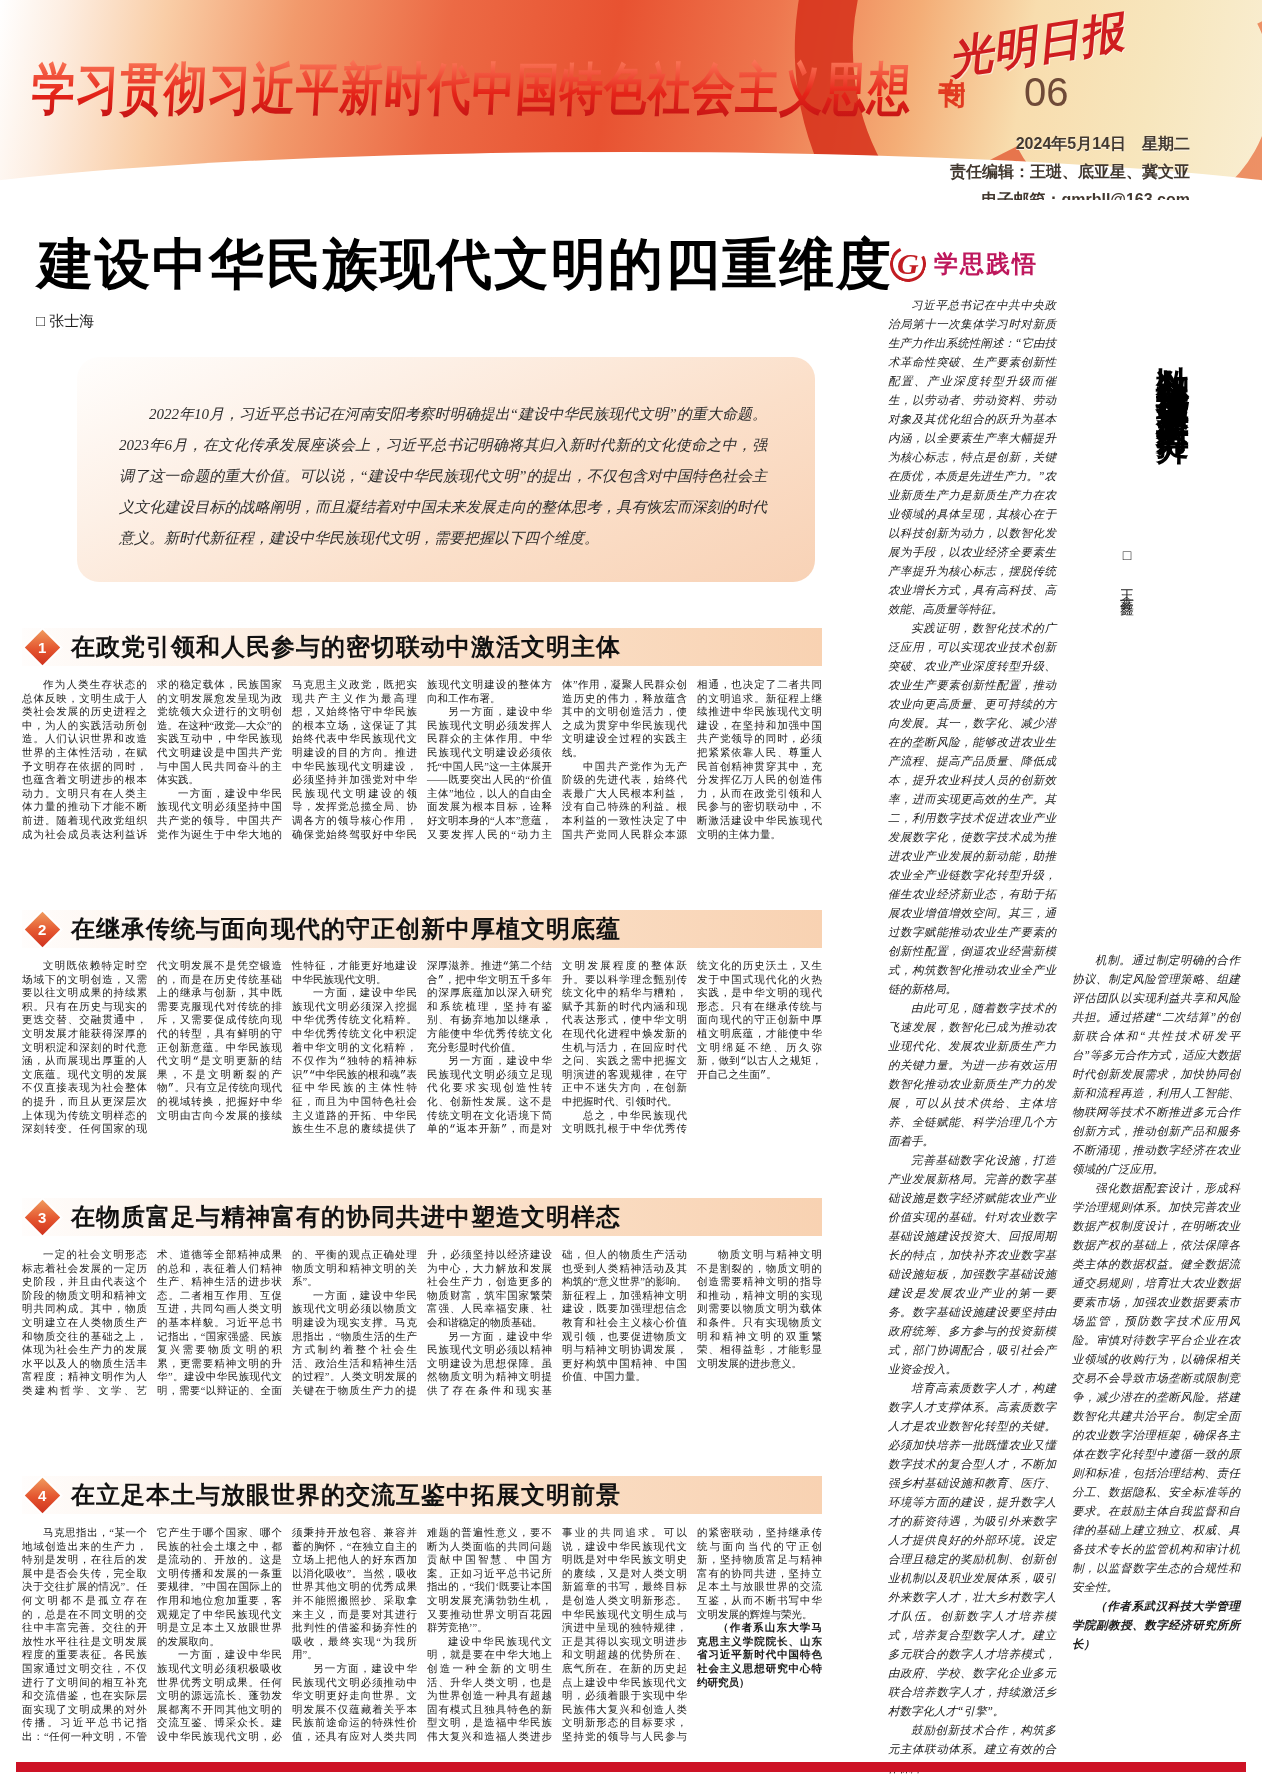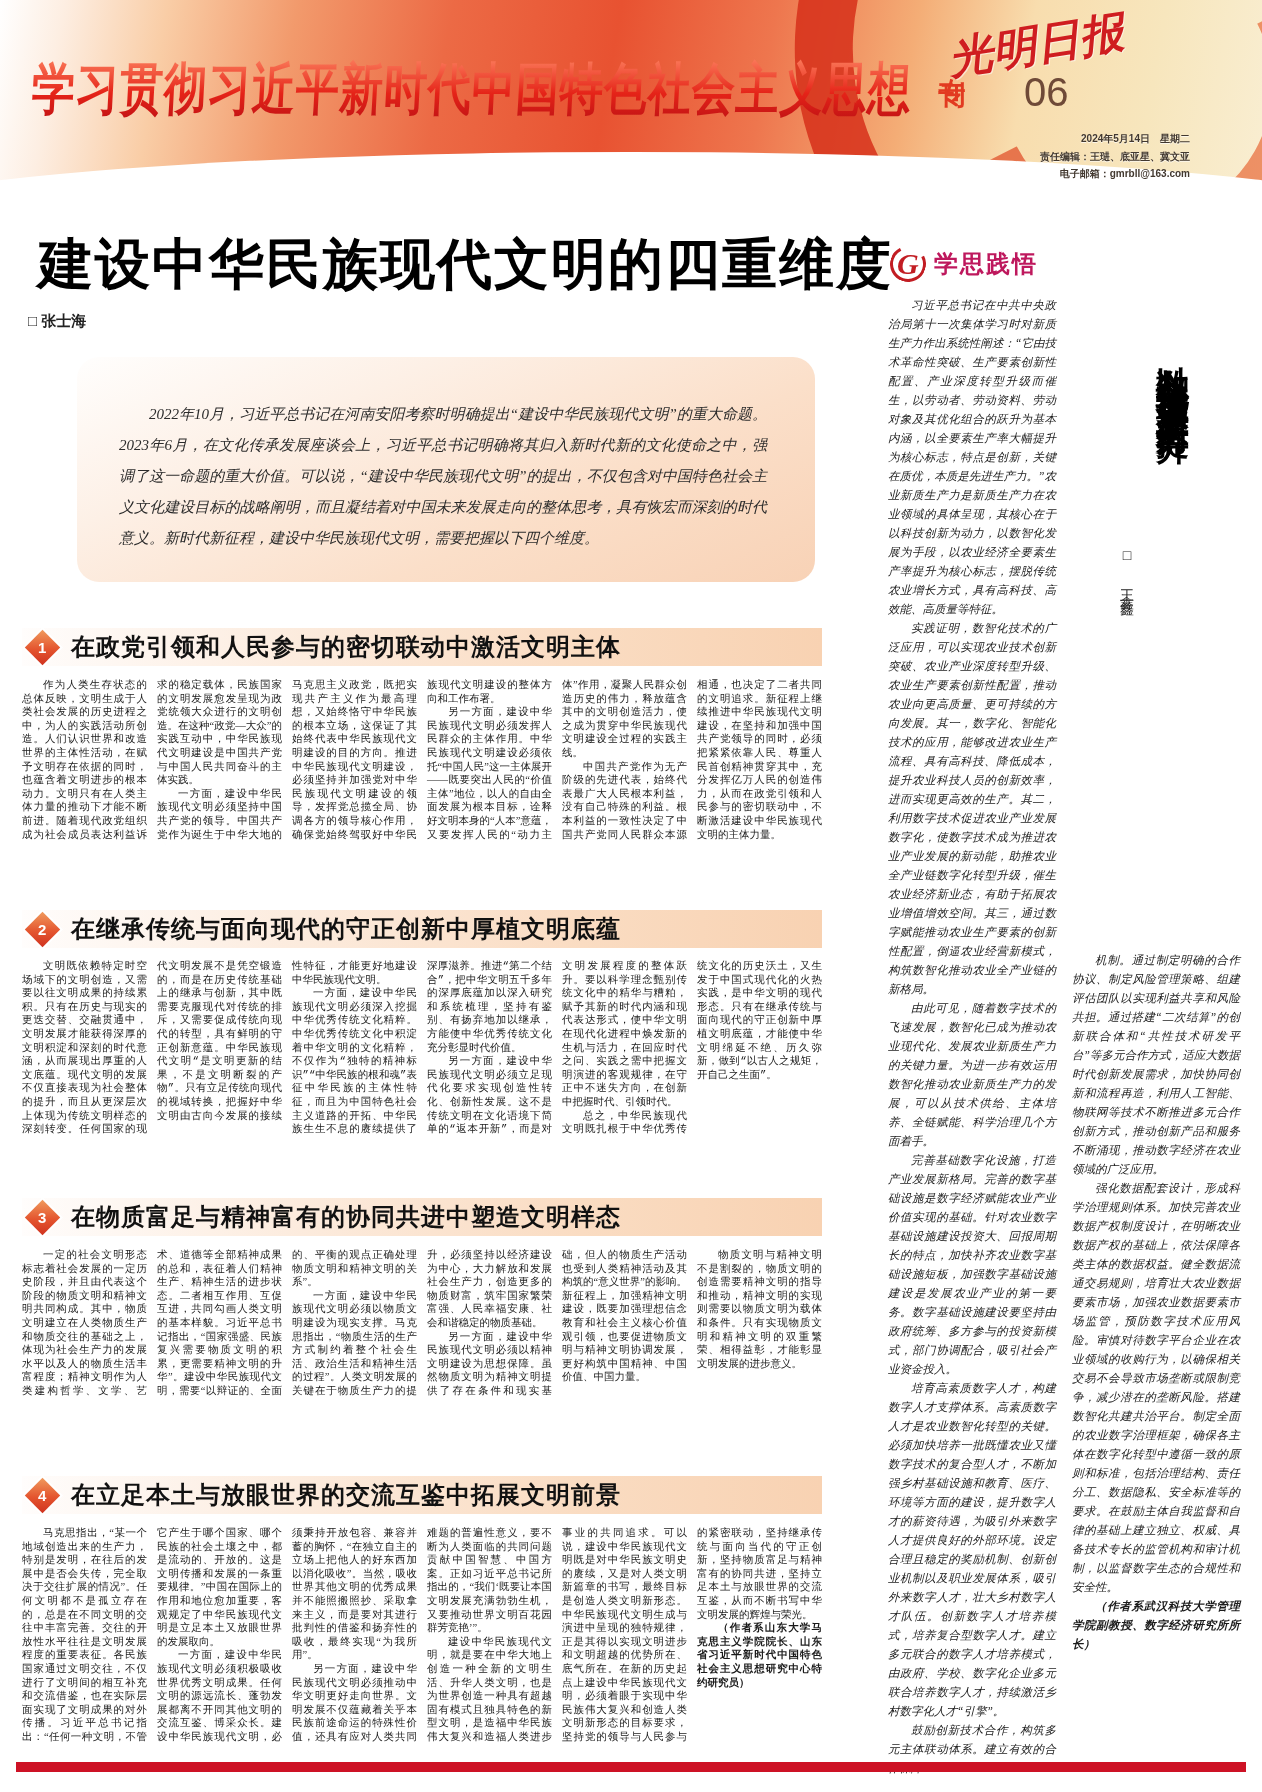--- a/index.html
+++ b/index.html
@@ -27,28 +27,28 @@
   .banner-supp { position:absolute; left:934px; top:56px; writing-mode:vertical-rl;
     font-family:"Liberation Sans","DejaVu Sans",sans-serif; font-weight:900;
     font-size:27px; color:#e23a20; letter-spacing:5px; }
   .masthead { position:absolute; left:948px; top:16px; font-size:44px; font-weight:bold;
     font-style:italic; color:#cf1d20; transform:rotate(-9deg);
     text-shadow:1px 1px 0 rgba(255,255,255,.55); white-space:nowrap; }
   .pagenum { position:absolute; left:1024px; top:70px; font-size:40px; font-weight:normal;
     color:#6f4a38; font-family:"Liberation Sans","DejaVu Sans",sans-serif; }
   .dates { position:absolute; left:900px; top:130px; width:290px; text-align:right;
     font-family:"Liberation Sans","DejaVu Sans",sans-serif;
-    font-size:10px; font-weight:bold; color:#42382f; line-height:1.75;
+    font-size:16px; font-weight:bold; color:#42382f; line-height:1.75;
     text-shadow:0 1px 0 rgba(255,255,255,.7); }
 
   
   .main-left { position:absolute; left:22px; top:212px; width:800px; }
   h1.article-title { font-size:55px; font-weight:bold; letter-spacing:2px;
     margin:16px 0 10px 16px; color:#000; white-space:nowrap; }
-  .byline { margin-left:6px; font-size:15px; color:#222; font-family:"Liberation Sans",sans-serif;font-weight:bold; }
+  .byline { margin-left:14px; font-size:15px; color:#222; font-family:"Liberation Sans",sans-serif; }
   .intro-box { margin:26px 0 0 55px; width:738px; border-radius:22px;
     padding:42px 48px 28px 42px;
     background:linear-gradient(155deg,#fffefd 0%,#fdf0e6 30%,#fbdfc9 65%,#f8d2b6 100%); }
   .intro-box p { font-size:15px; line-height:31px; text-indent:2em; font-style:italic;
     color:#2b2b2b; text-align:justify; }
 
   .sec-bar { height:38px; display:flex; align-items:center; gap:16px; padding-left:4px;
     background:linear-gradient(90deg,#fffdfc 0%,#fcebdd 35%,#fadcc2 70%,#f8d2b2 100%); }
   .badge { width:25px; height:25px; flex:0 0 25px; transform:rotate(45deg); margin-left:4px;
     background:linear-gradient(135deg,#f09a5d 0%,#e4552f 55%,#d0321f 100%);
@@ -177,21 +177,21 @@
   <div class="logo-row">
     <div class="g-ring">
       <i>G</i>
     </div>
     <div class="logo-label">学思践悟</div>
   </div>
 
   <div class="side-cols">
     <div class="side-col">
         <p>习近平总书记在中共中央政治局第十一次集体学习时对新质生产力作出系统性阐述：“它由技术革命性突破、生产要素创新性配置、产业深度转型升级而催生，以劳动者、劳动资料、劳动对象及其优化组合的跃升为基本内涵，以全要素生产率大幅提升为核心标志，特点是创新，关键在质优，本质是先进生产力。”农业新质生产力是新质生产力在农业领域的具体呈现，其核心在于以科技创新为动力，以数智化发展为手段，以农业经济全要素生产率提升为核心标志，摆脱传统农业增长方式，具有高科技、高效能、高质量等特征。</p>
-        <p>实践证明，数智化技术的广泛应用，可以实现农业技术创新突破、农业产业深度转型升级、农业生产要素创新性配置，推动农业向更高质量、更可持续的方向发展。其一，数字化、智能化技术的应用，能够改进农业生产流程、具有高科技、降低成本，提升农业科技人员的创新效率，进而实现更高效的生产。其二，利用数字技术促进农业产业发展数字化，使数字技术成为推进农业产业发展的新动能，助推农业全产业链数字化转型升级，催生农业经济新业态，有助于拓展农业增值增效空间。其三，通过数字赋能推动农业生产要素的创新性配置，倒逼农业经营新模式，构筑数智化推动农业全产业链的新格局。</p>
+        <p>实践证明，数智化技术的广泛应用，可以实现农业技术创新突破、农业产业深度转型升级、农业生产要素创新性配置，推动农业向更高质量、更可持续的方向发展。其一，数字化、减少潜在的垄断风险，能够改进农业生产流程、提高产品质量、降低成本，提升农业科技人员的创新效率，进而实现更高效的生产。其二，利用数字技术促进农业产业发展数字化，使数字技术成为推进农业产业发展的新动能，助推农业全产业链数字化转型升级，催生农业经济新业态，有助于拓展农业增值增效空间。其三，通过数字赋能推动农业生产要素的创新性配置，倒逼农业经营新模式，构筑数智化推动农业全产业链的新格局。</p>
         <p>由此可见，随着数字技术的飞速发展，数智化已成为推动农业现代化、发展农业新质生产力的关键力量。为进一步有效运用数智化推动农业新质生产力的发展，可以从技术供给、主体培养、全链赋能、科学治理几个方面着手。</p>
         <p>完善基础数字化设施，打造产业发展新格局。完善的数字基础设施是数字经济赋能农业产业价值实现的基础。针对农业数字基础设施建设投资大、回报周期长的特点，加快补齐农业数字基础设施短板，加强数字基础设施建设是发展农业产业的第一要务。数字基础设施建设要坚持由政府统筹、多方参与的投资新模式，部门协调配合，吸引社会产业资金投入。</p>
         <p>培育高素质数字人才，构建数字人才支撑体系。高素质数字人才是农业数智化转型的关键。必须加快培养一批既懂农业又懂数字技术的复合型人才，不断加强乡村基础设施和教育、医疗、环境等方面的建设，提升数字人才的薪资待遇，为吸引外来数字人才提供良好的外部环境。设定合理且稳定的奖励机制、创新创业机制以及职业发展体系，吸引外来数字人才，壮大乡村数字人才队伍。创新数字人才培养模式，培养复合型数字人才。建立多元联合的数字人才培养模式，由政府、学校、数字化企业多元联合培养数字人才，持续激活乡村数字化人才“引擎”。</p>
         <p>鼓励创新技术合作，构筑多元主体联动体系。建立有效的合作保障</p>
       </div>
     <div class="side-col">
       <div class="vtitle-block">
         <div class="v-author">□ 王鑫鑫</div>
         <div class="v-title">以数智化转型推动农业新质生产力提升</div>
       </div>

